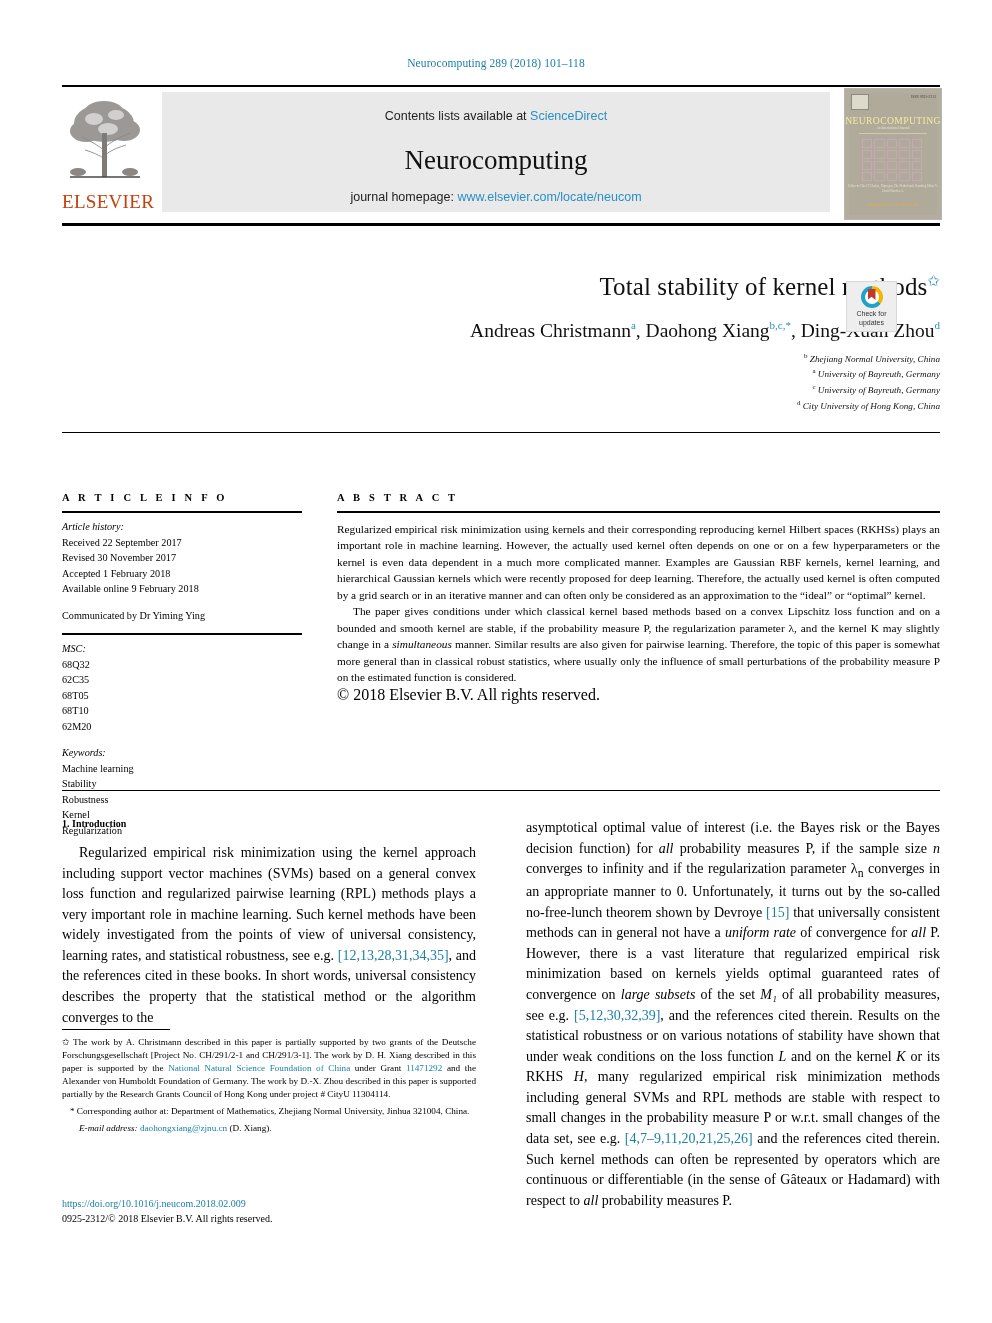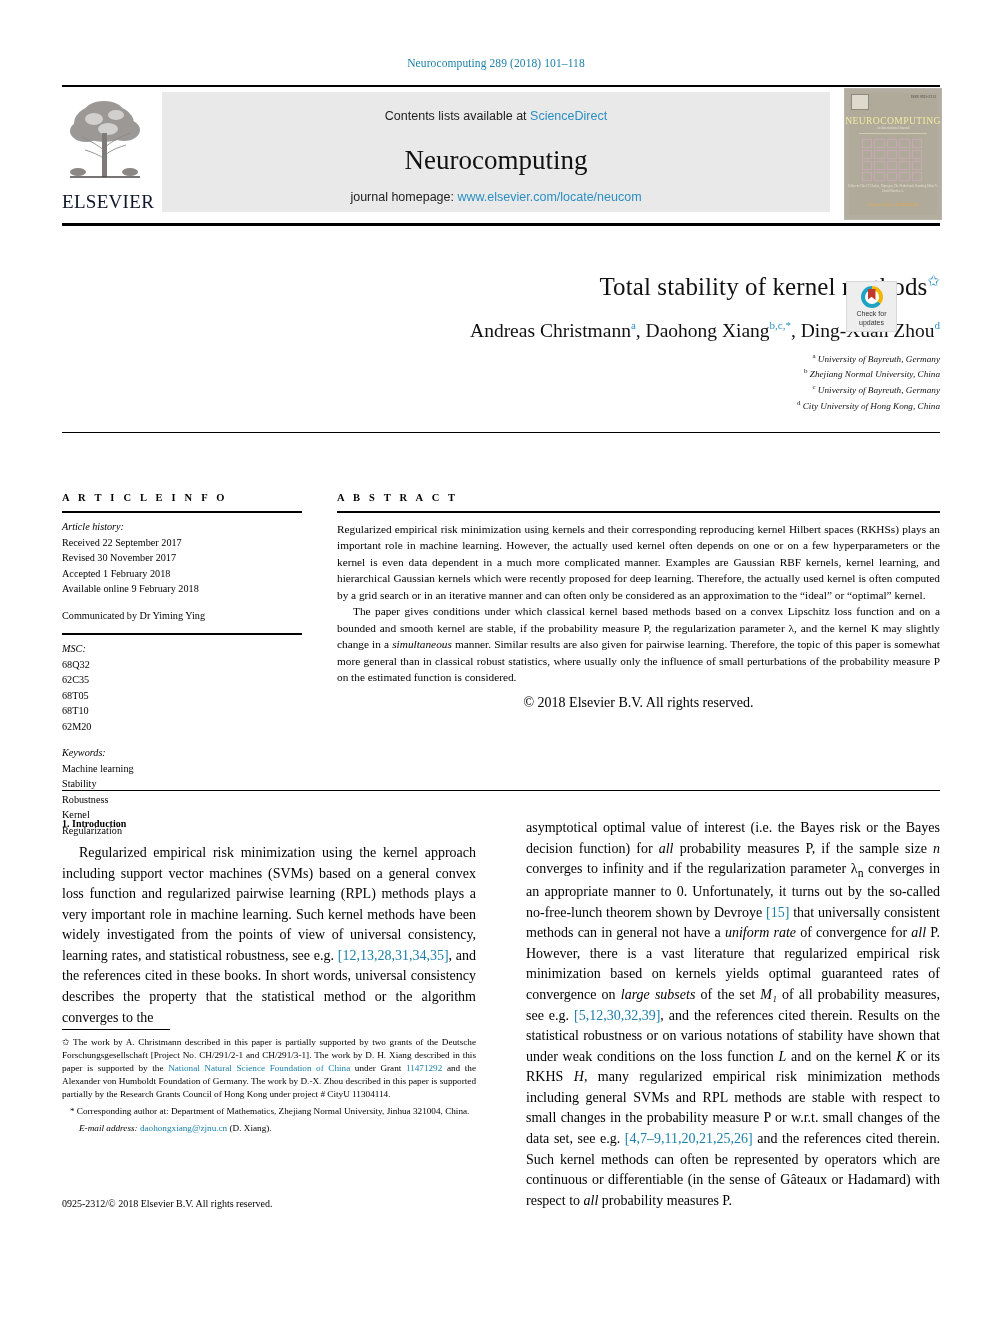--- a/index.html
+++ b/index.html
@@ -51,21 +51,21 @@
     position: absolute; left: 2px; top: 0; width: 82px; height: 96px;
     overflow: hidden;
   }
   .elsevier-word {
     position: absolute; left: 0; bottom: 2px;
     width: 86px;
     text-align: center;
     font-family: "Liberation Serif", serif;
     font-size: 19px;
     letter-spacing: .3px;
-    color: #0f172a;
+    color: #c2410c;
   }
   .grey-panel {
     position: absolute;
     left: 100px; top: 4px;
     width: 668px; height: 120px;
     background: #e9e9e9;
     text-align: center;
   }
   .contents-line {
     margin-top: 17px;
@@ -238,23 +238,22 @@
 
   .abs-body {
     margin-top: 8px;
     font-size: 11.3px;
     line-height: 1.46;
     text-align: justify;
   }
   .abs-body p { margin: 0; }
   .abs-body p + p { text-indent: 16px; }
   .copyright {
-    margin-top: 9px;
-    font-size: 14px;
-    text-align: center;
+    font-size: 16px;
+    text-align: left;
   }
 
   
   .rule-body {
     position: absolute; left: 62px; top: 790px;
     width: 878px; height: 1px; background: #000;
   }
   .colL { position: absolute; left: 62px; top: 818px; width: 414px; }
   .colR { position: absolute; left: 526px; top: 818px; width: 414px; }
 
@@ -390,22 +389,22 @@
 
     <div class="rule-bot"></div>
   </div>
 
   <div class="titleblock">
     <div class="art-title"><span>Total stability of kernel methods</span><span class="star">✩</span></div>
 
     <div class="authors"><span>Andreas Christmann</span><sup>a</sup>, <span>Daohong Xiang</span><sup>b,c,*</sup>, <span>Ding-Xuan Zhou</span><sup>d</sup></div>
 
     <div class="affil">
+      <div><sup>b</sup> <span>Zhejiang Normal University, China</span></div>
       <div><sup>a</sup> <span>University of Bayreuth, Germany</span></div>
-      <div><sup>b</sup> <span>Zhejiang Normal University, China</span></div>
       <div><sup>c</sup> <span>University of Bayreuth, Germany</span></div>
       <div><sup>d</sup> <span>City University of Hong Kong, China</span></div>
     </div>
   </div>
 
   <div class="crossmark">
     <div class="cm-ring">
       <div class="cm-flag"></div>
     </div>
     <div class="cm-text">Check for updates</div>
@@ -465,16 +464,17 @@
   </div>
 
   <div class="fn-rule"></div>
   <div class="footnotes">
     <p><span class="fnmark">✩</span><span> The work by A. Christmann described in this paper is partially supported by two grants of the Deutsche Forschungsgesellschaft [Project No. CH/291/2-1 and CH/291/3-1]. The work by D. H. Xiang described in this paper is supported by the </span><span class="lk">National Natural Science Foundation of China</span><span> under Grant </span><span class="lk">11471292</span><span> and the Alexander von Humboldt Foundation of Germany. The work by D.-X. Zhou described in this paper is supported partially by the Research Grants Council of Hong Kong under project # CityU 11304114.</span></p>
     <p class="fn2"><span class="fnmark">*</span><span> Corresponding author at: Department of Mathematics, Zhejiang Normal University, Jinhua 321004, China.</span></p>
     <p class="fn3"><span class="em">E-mail address:</span> <span class="lk">daohongxiang@zjnu.cn</span><span> (D. Xiang).</span></p>
   </div>
 
   <div class="bottomline">
+    <div class="doi">https://doi.org/10.1016/j.neucom.2018.02.009</div>
     <div>0925-2312/© 2018 Elsevier B.V. All rights reserved.</div>
   </div>
 
 </div>
 
 </body></html>

